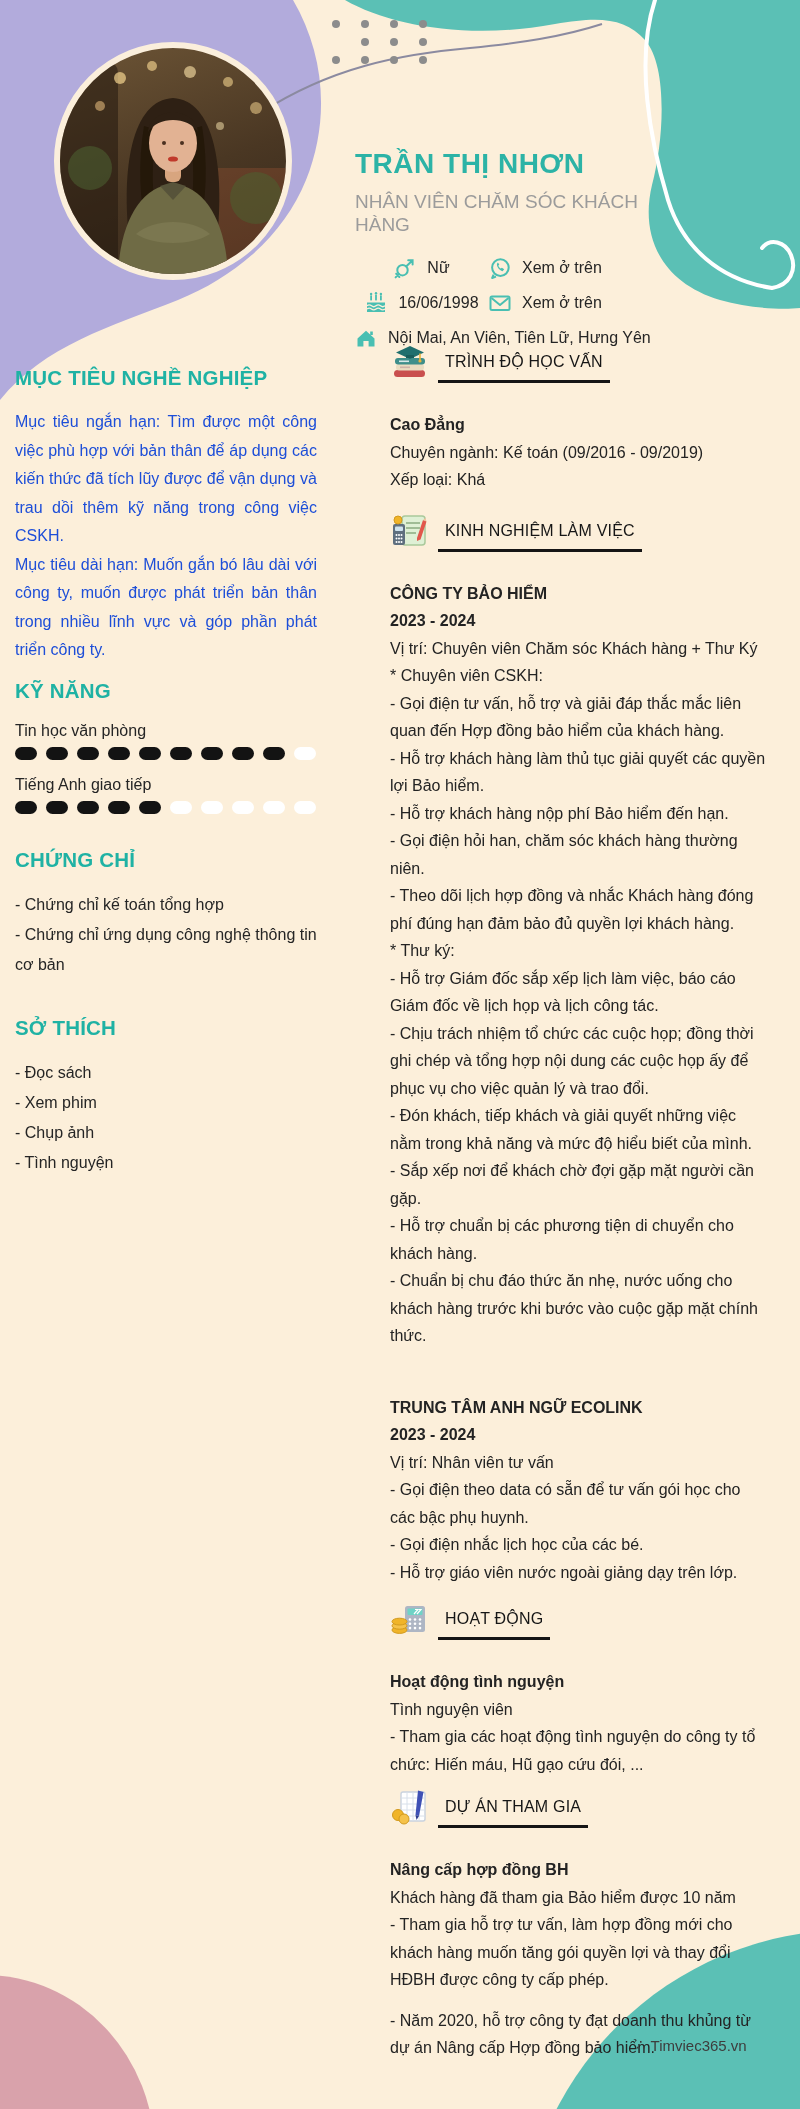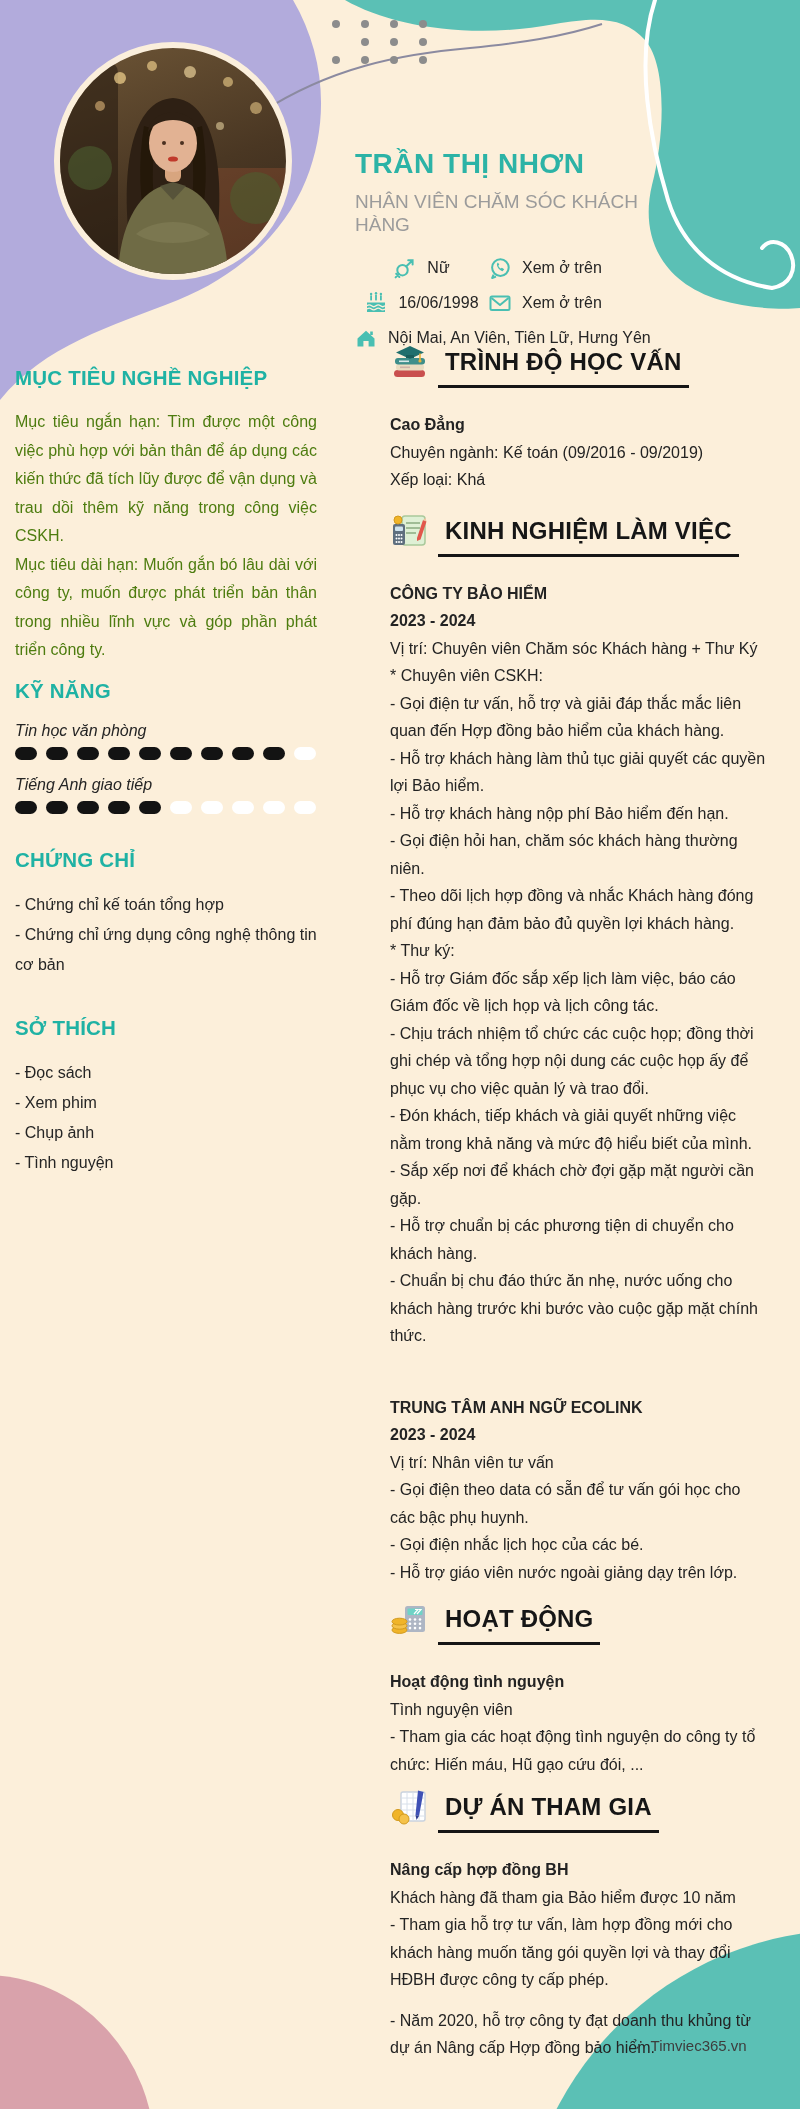--- a/index.html
+++ b/index.html
@@ -25,34 +25,34 @@
   .name{font-size:28px;font-weight:bold;color:#2CB3A6;letter-spacing:.5px;margin:0;}
   .subtitle{font-size:19px;line-height:23px;color:#9B9B9B;margin:10px 0 0;width:310px;}
   .contact{position:absolute;left:355px;top:250px;z-index:3;width:420px;font-size:16px;}
   .c-row{display:flex;align-items:center;height:35px;}
   .c-item{display:flex;align-items:center;gap:11px;}
   .c-item.first{width:134px;justify-content:center;}
   .c-ic{width:22px;height:22px;flex:0 0 22px;}
   
   .col-left{position:absolute;left:15px;top:366px;width:302px;z-index:3;}
   .lh2{font-size:20.5px;font-weight:bold;color:#1FB2A4;margin:0 0 18px;letter-spacing:.2px;}
-  .para{margin:0;text-align:justify;font-size:16px;line-height:28.5px;color:#4d7c0f;}
+  .para{margin:0;text-align:justify;font-size:16px;line-height:28.5px;color:#1d4ed8;}
   .skills{margin-top:14px;}
-  .skill-label{font-size:16px;margin-top:16px;margin-bottom:7px;font-style:italic;}
+  .skill-label{font-size:16px;margin-top:16px;margin-bottom:7px;}
   .dash-row{display:flex;gap:9px;margin-bottom:8px;}
   .dash{width:22px;height:13px;border-radius:7px;background:#ffffff;}
   .dash.filled{background:#131313;}
   .certs{margin-top:34px;}
   .simple-list div{font-size:16px;line-height:30px;}
   .hobbies{margin-top:36px;}
   
   .col-right{position:absolute;left:390px;top:342px;width:378px;z-index:3;}
   .sec-head{display:flex;align-items:center;gap:15px;height:40px;margin-bottom:29px;}
   .sec-icon{width:40px;height:40px;flex:0 0 40px;}
-  .sec-title{font-size:24px;font-weight:bold;color:#161616;position:relative;letter-spacing:.2px;}
+  .sec-title{font-size:16px;font-weight:normal;color:#161616;position:relative;letter-spacing:.2px;}
   .sec-title::after{content:"";position:absolute;left:-7px;right:-7px;bottom:-12px;height:3px;background:#151515;}
   .line{font-size:16px;line-height:27.5px;color:#232323;}
   .b{font-weight:bold;}
   .sec-exp{margin-top:17px;}
   .job2{margin-top:44px;}
   .sec-act{margin-top:13px;}
   .sec-prj{margin-top:9px;}
   .sec-ach{margin-top:13px;}
   
   .pink-blob{position:absolute;left:-185px;top:1975px;width:340px;height:360px;

